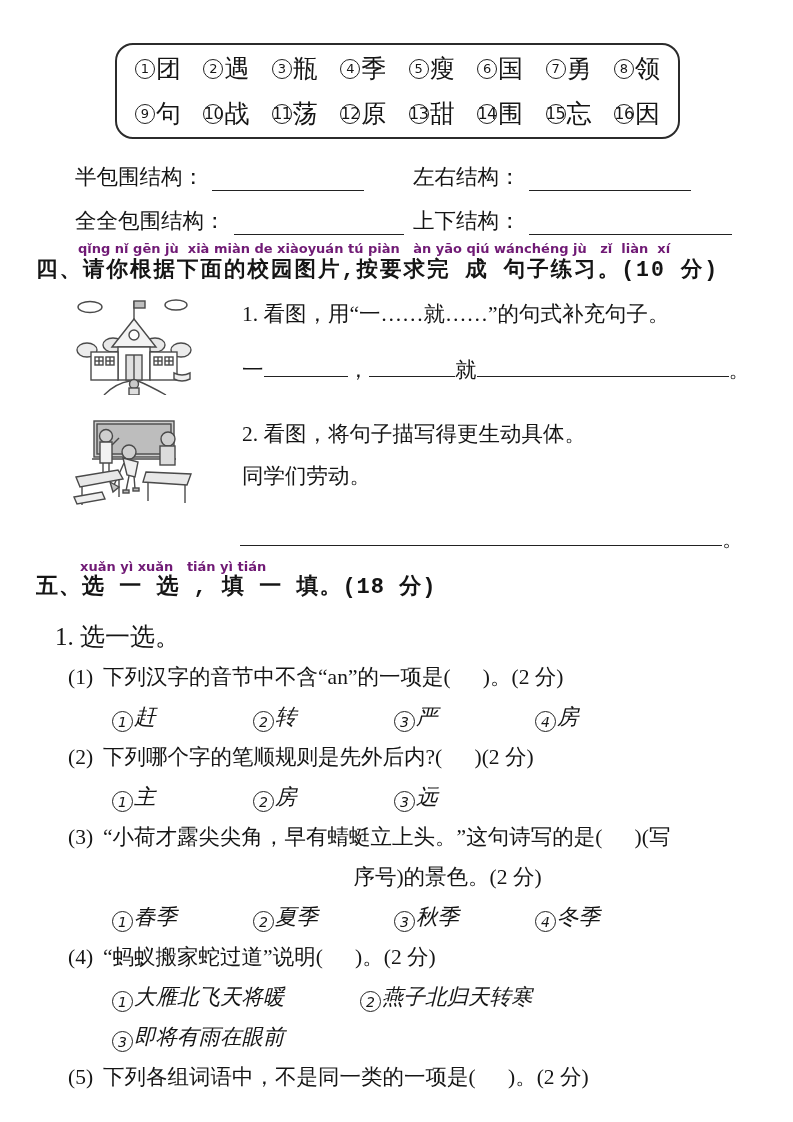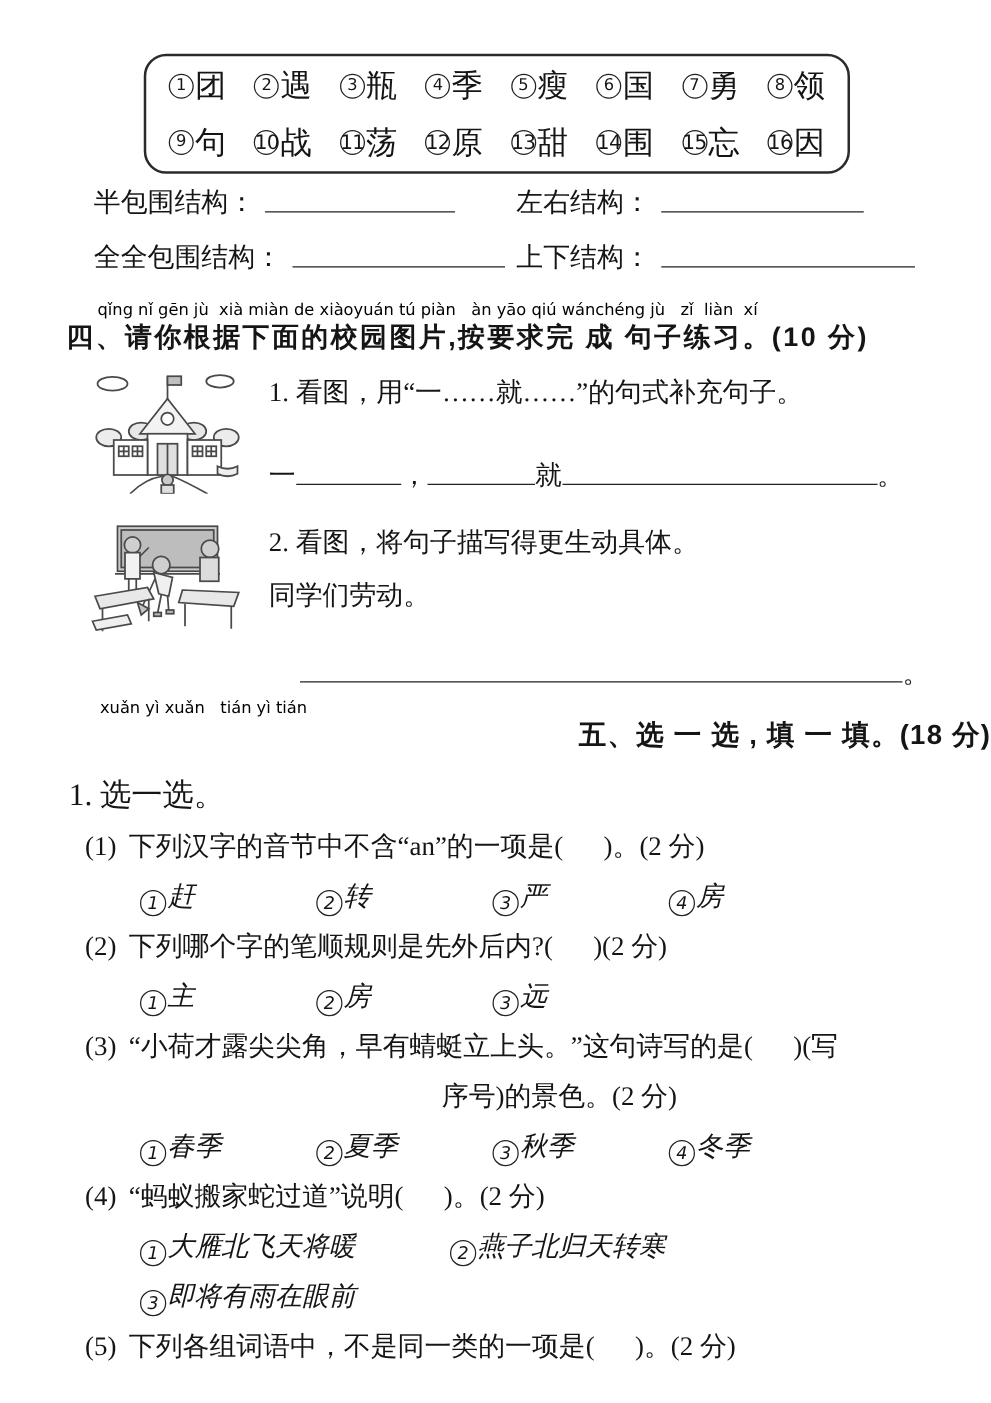--- a/index.html
+++ b/index.html
@@ -36,50 +36,50 @@
   }
   .cn.d2 { font-size: 16px; letter-spacing: -0.5px; }
   
   .structure-grid {
     margin: 8px 0 0 75px;
     width: 665px;
     display: grid;
     grid-template-columns: 338px 1fr;
     font-size: 21.5px;
   }
-  .s-cell { height: 44px; display: flex; align-items: flex-start; font-family: Liberation Serif, serif; }
+  .s-cell { height: 44px; display: flex; align-items: flex-end; font-family: Liberation Serif, serif; }
   .blank { display: inline-block; border-bottom: 1.6px solid #222; height: 1.05em; }
   .s-cell:nth-child(1) .blank { width: 152px; margin-left: 8px; }
   .s-cell:nth-child(2) .blank { width: 162px; margin-left: 8px; }
   .s-cell:nth-child(3) .blank { width: 170px; margin-left: 8px; }
   .s-cell:nth-child(4) .blank { width: 203px; margin-left: 8px; }
   
   .pinyin {
     font-family: "DejaVu Sans", sans-serif;
-    font-size: 13px; color: #000000;
-    white-space: pre-wrap; line-height: 16px;
+    font-size: 13px; color: #701a75;
+    white-space: pre-wrap; line-height: 16px; font-weight: bold;
   }
   .py4 { margin: 6px 0 0 78px; }
   .py5 { margin: 8px 0 0 80px; }
   .sec-title {
-    font-family: Liberation Sans, sans-serif;
+    font-family: Liberation Mono, monospace;
     font-weight: bold; font-size: 21.5px; line-height: 26px;
-    margin-left: 53px; white-space: pre-wrap;
+    margin-left: 36px; white-space: pre-wrap;
   }
   .t4 { letter-spacing: 2px; }
-  .t5 { letter-spacing: 1px; font-size: 22px; text-align: right; }
-  
-  .pic-q { display: flex; margin-left: 72px; }
+  .t5 { letter-spacing: 1px; font-size: 22px; }
+  
+  .pic-q { display: flex; margin-left: 72px; gap: 27px; }
   .pq1 { margin-top: 12px; }
   .pq2 { margin-top: 20px; }
   .pic { width: 123px; height: 100px; flex: none; }
   .pic svg { width: 100%; height: 100%; }
   .q-text { margin-left: 20px; font-size: 21.5px; }
   .q-line1 { line-height: 30px; margin-top: 4px; white-space: pre-wrap; }
-  .q-fill { margin-top: 36px; white-space: nowrap; }
+  .q-fill { margin-top: 25px; white-space: nowrap; }
   .b85  { width: 84px; }
   .b86  { width: 86px; }
   .b255 { width: 252px; }
   .q2-sub { margin-top: 12px; white-space: pre-wrap; }
   .long-blank-row { margin: 8px 0 0 240px; font-size: 21.5px; line-height: 24px; }
   .b482 { width: 482px; }
   
   .sub1 { margin: 16px 0 0 55px; font-size: 25px; line-height: 40px; white-space: pre-wrap; }
   .q-list { margin-left: 68px; font-size: 21.5px; line-height: 40px; }
   .stem-line { white-space: pre-wrap; }

